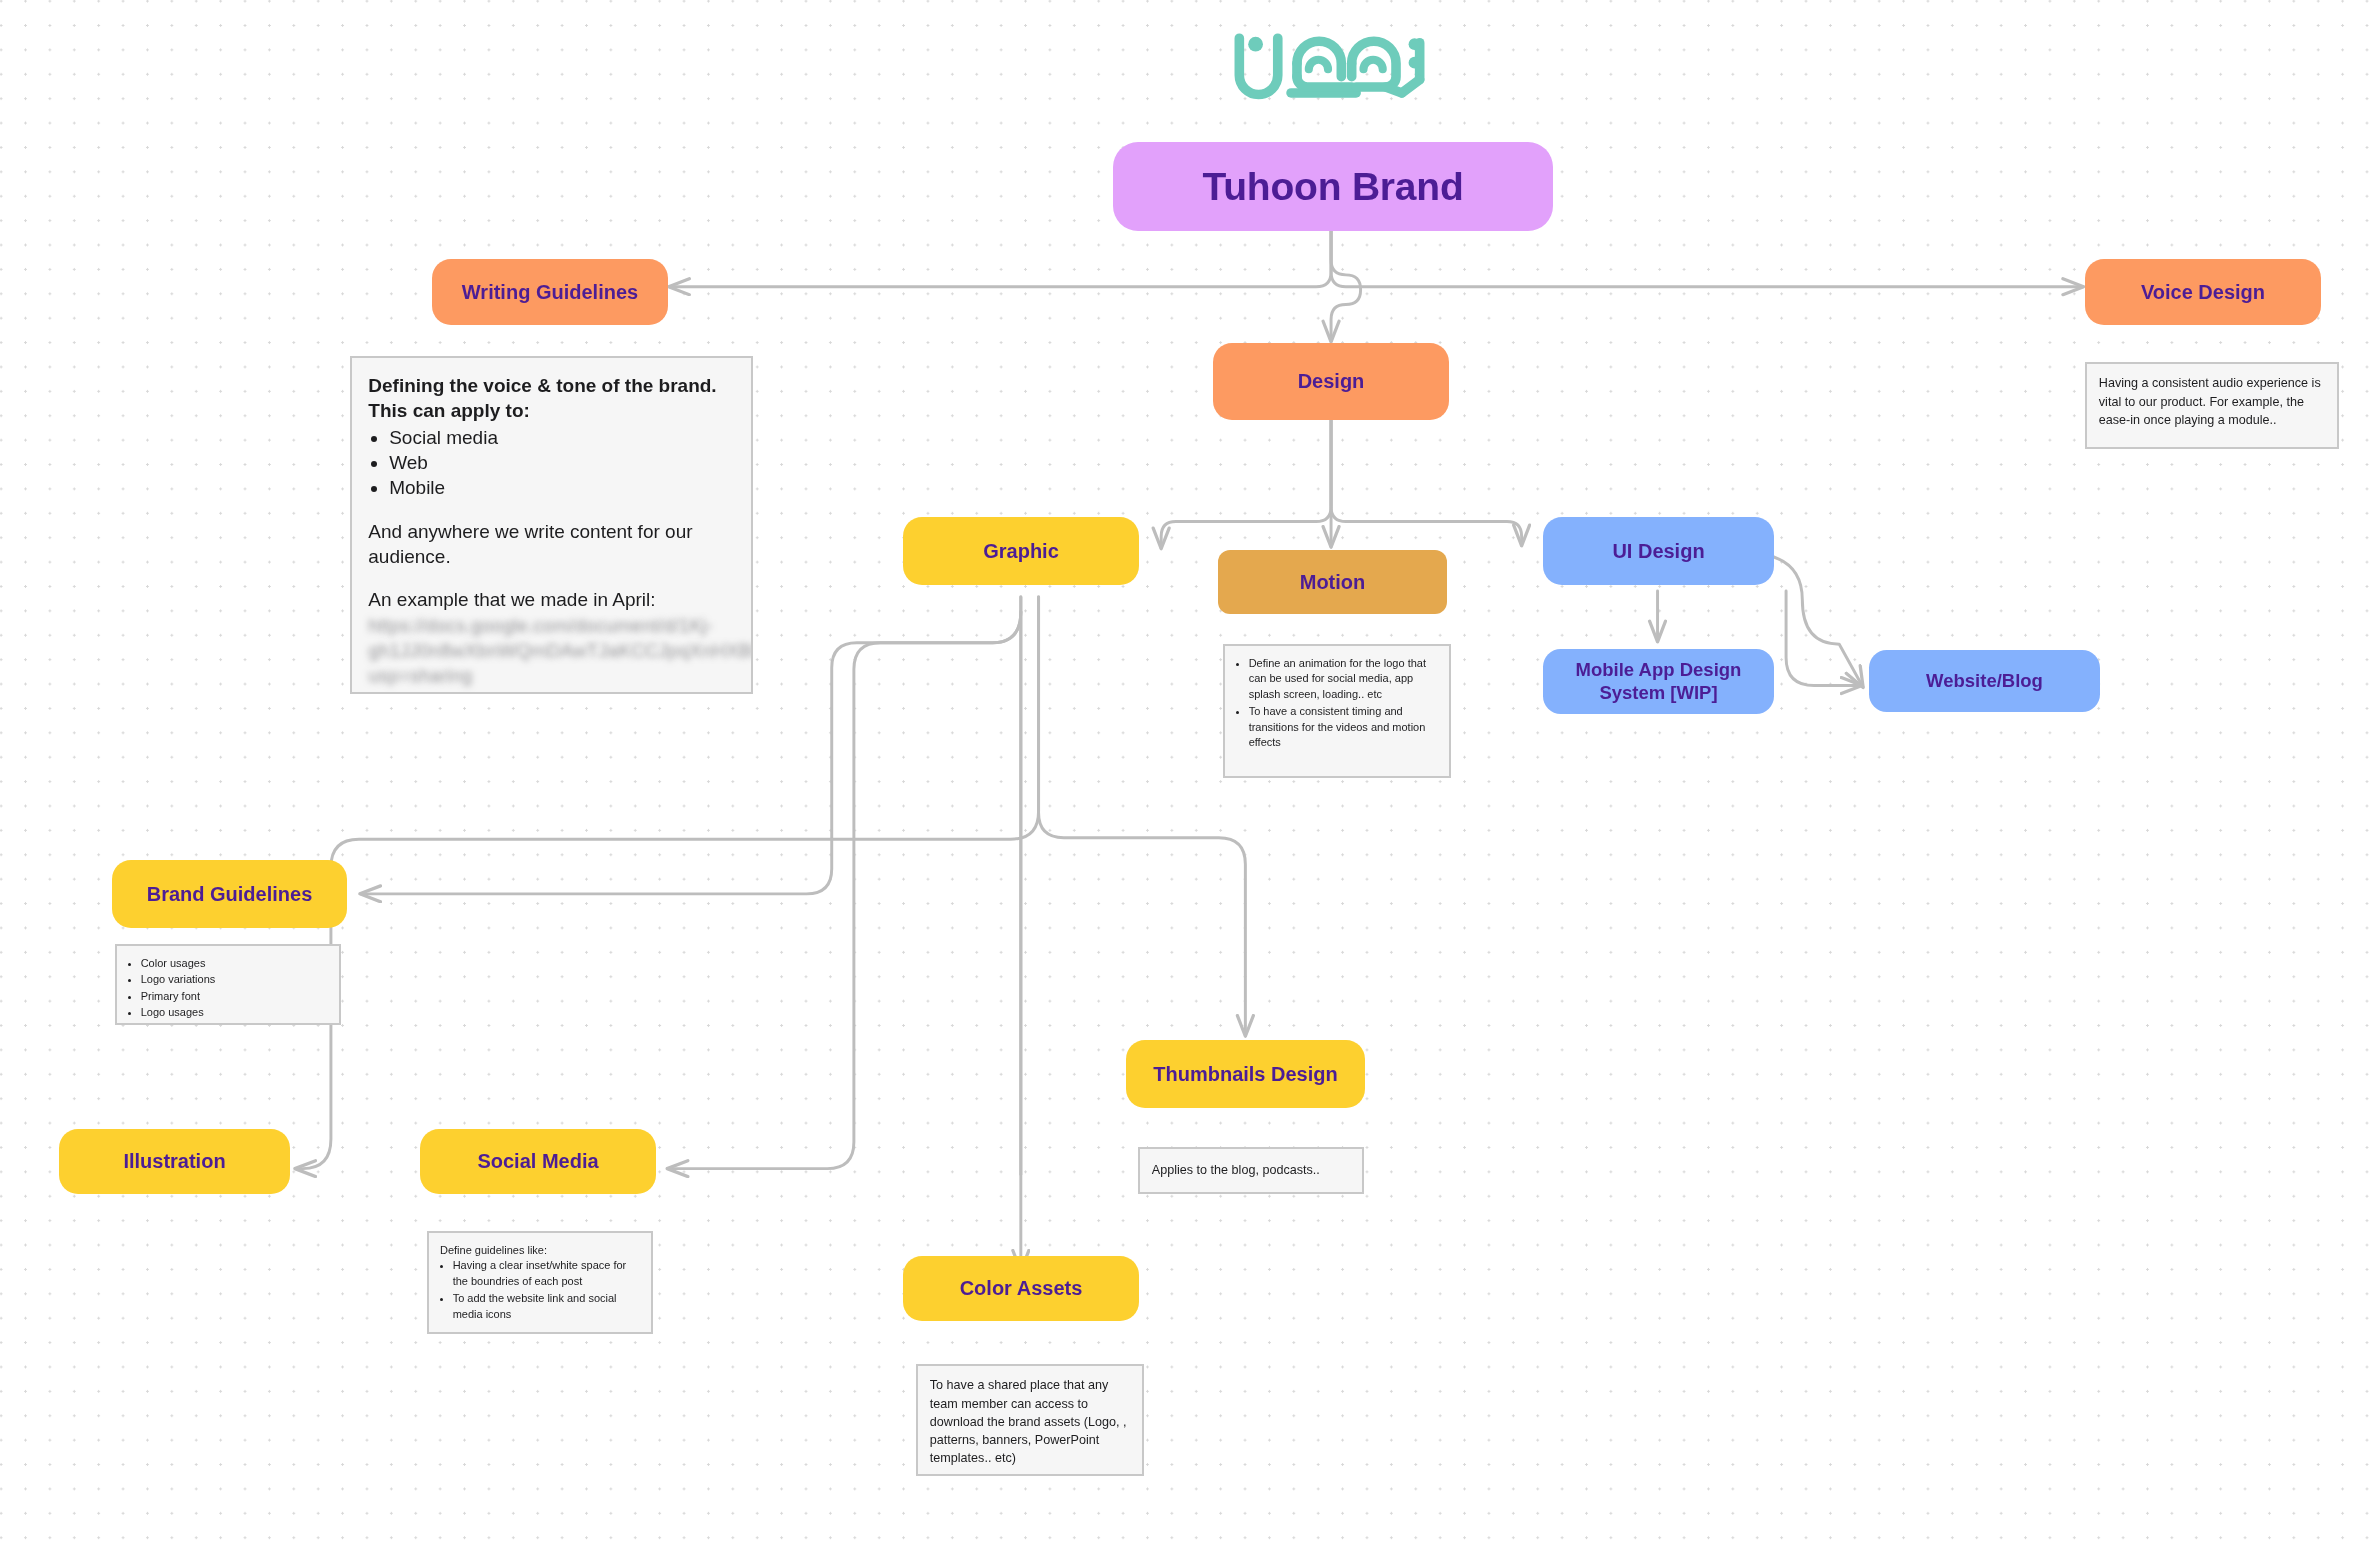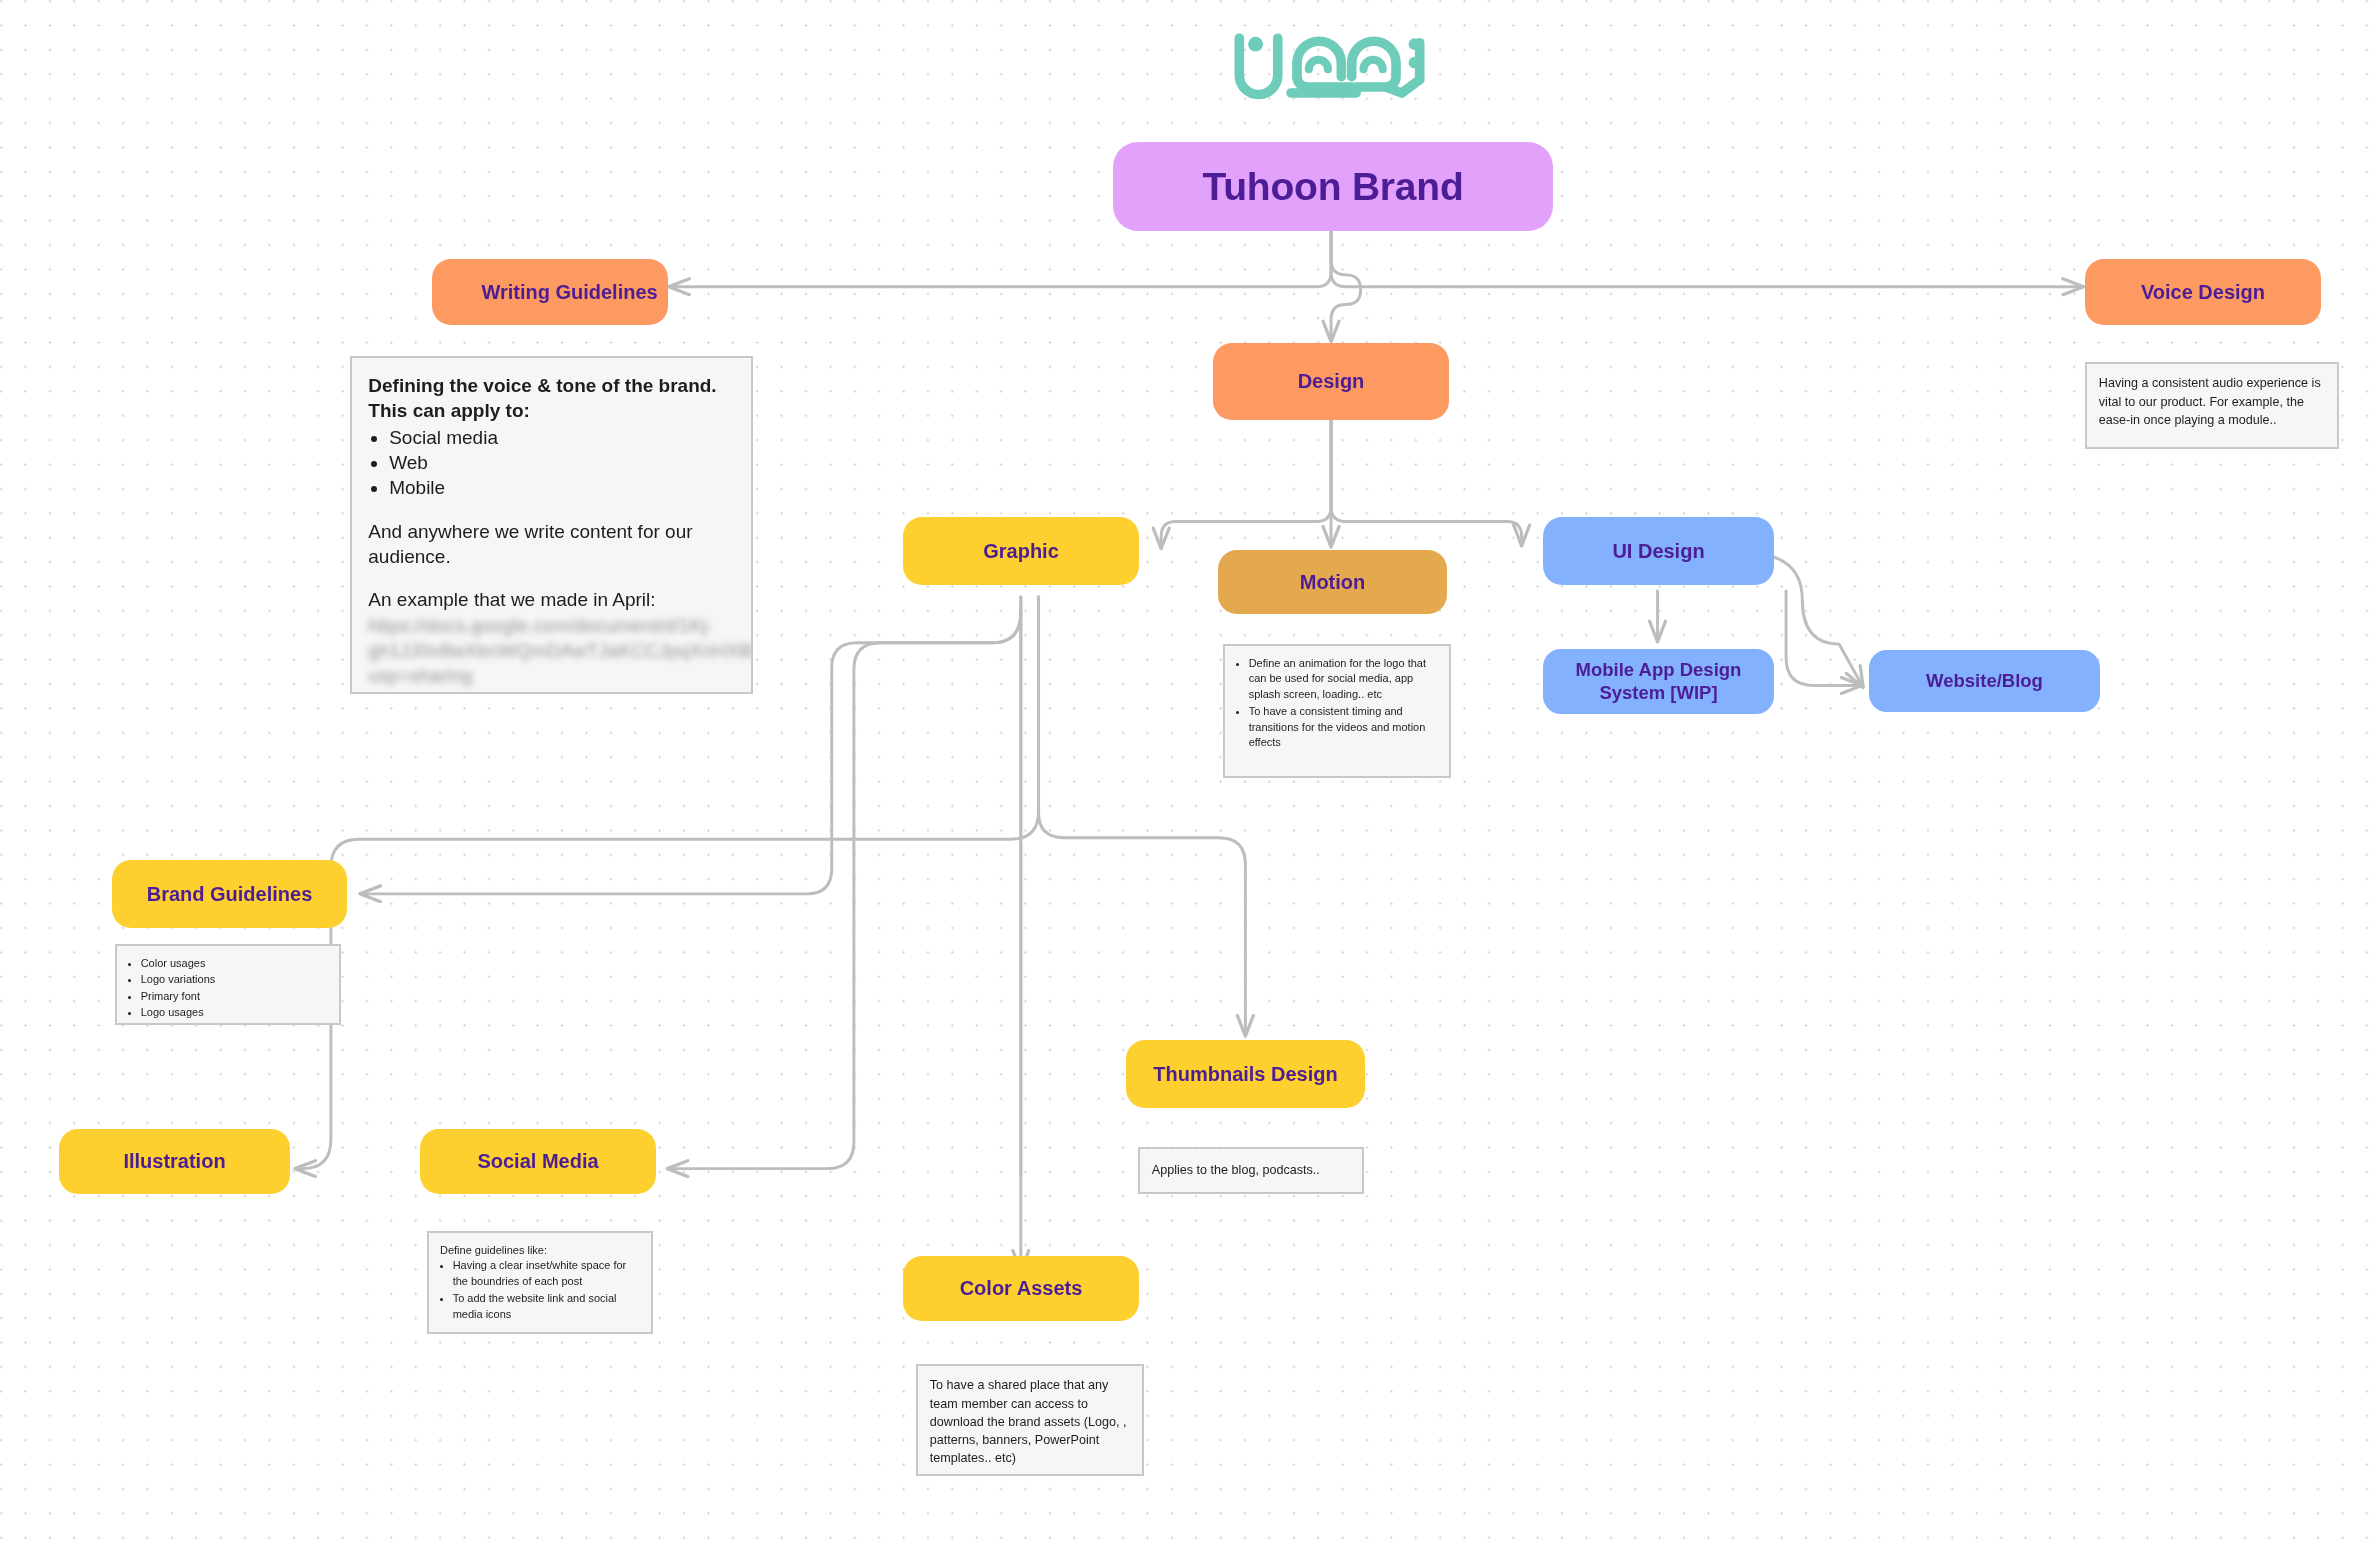--- a/index.html
+++ b/index.html
@@ -177,37 +177,37 @@
 
       <path d="M1382 808 L1382 1720" marker-end="url(#arw)"></path>
 
     </g>
   </svg>
 
   <div class="node root" style="left:1113px; top:142px; width:440px; height:89px; background:#E2A1FB;">
     <span>Tuhoon Brand</span>
   </div>
 
-  <div class="node lvl1" style="left:432px; top:259px; width:236px; height:66px; background:#FD9A61;justify-content:flex-end;">
+  <div class="node lvl1" style="left:432px; top:259px; width:236px; height:66px; background:#FD9A61;">
     <span>Writing Guidelines</span>
   </div>
 
   <div class="node lvl1" style="left:2085px; top:259px; width:236px; height:66px; background:#FD9A61;">
     <span>Voice Design</span>
   </div>
 
   <div class="node lvl1" style="left:1213px; top:343px; width:236px; height:77px; background:#FD9A61;">
     <span>Design</span>
   </div>
 
   <div class="node lvl1" style="left:903px; top:517px; width:236px; height:68px; background:#FDD02F;">
     <span>Graphic</span>
   </div>
 
-  <div class="node lvl1" style="left:1218px; top:550px; width:229px; height:64px; background:#E4A84E;">
+  <div class="node lvl1" style="left:1218px; top:550px; width:229px; height:64px; background:#E4A84E;border-radius:12px;">
     <span>Motion</span>
   </div>
 
   <div class="node lvl1" style="left:1543px; top:517px; width:231px; height:68px; background:#84B1FD;">
     <span>UI Design</span>
   </div>
 
   <div class="node lvl2" style="left:1543px; top:649px; width:231px; height:65px; background:#84B1FD;">
     <span>Mobile App Design System [WIP]</span>
   </div>

